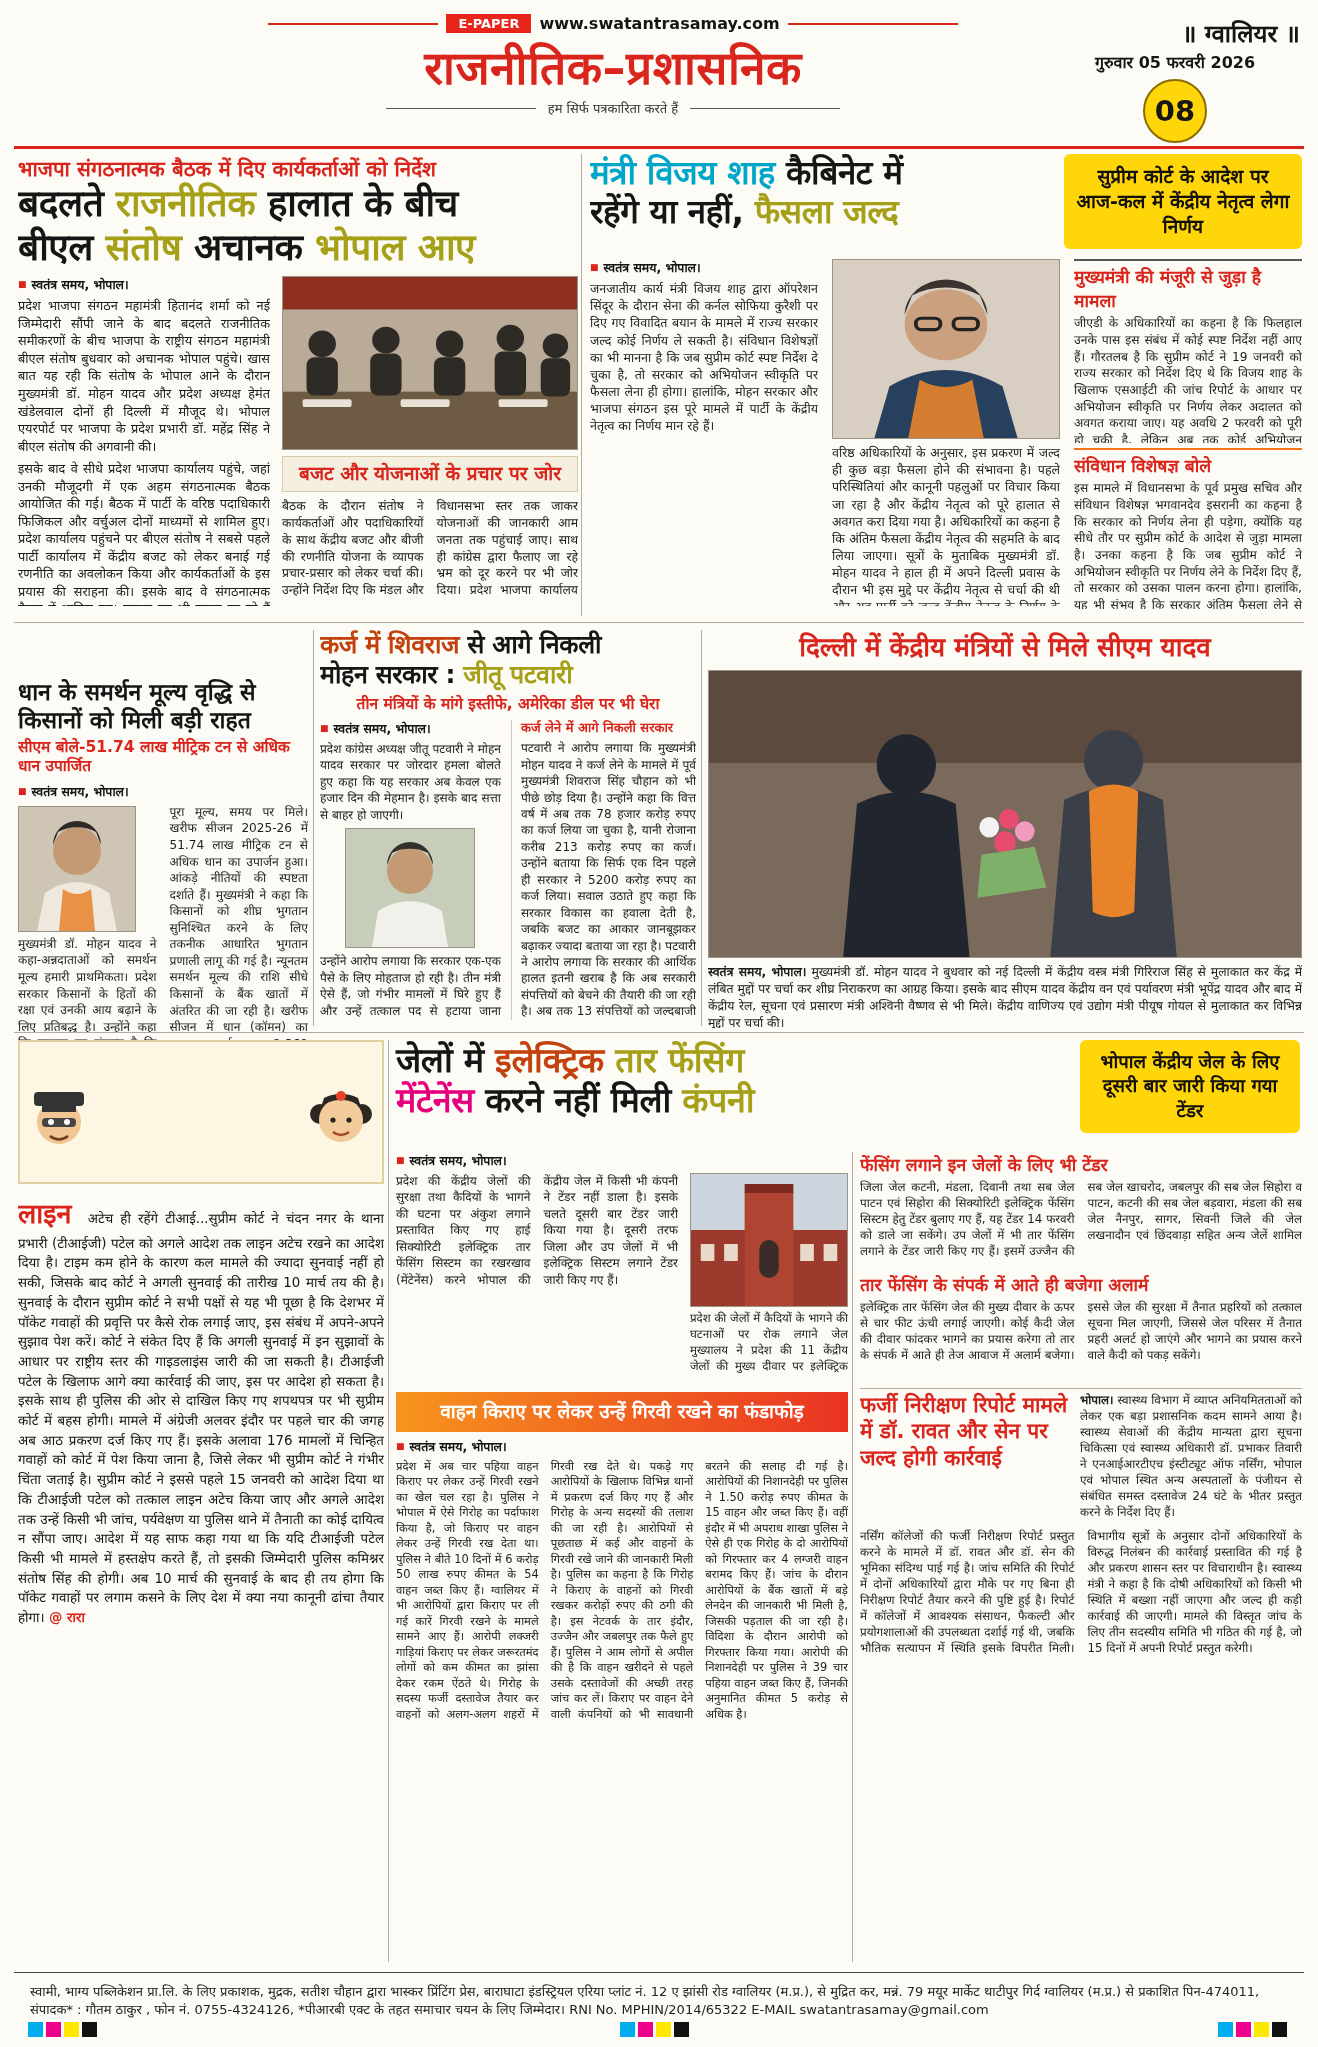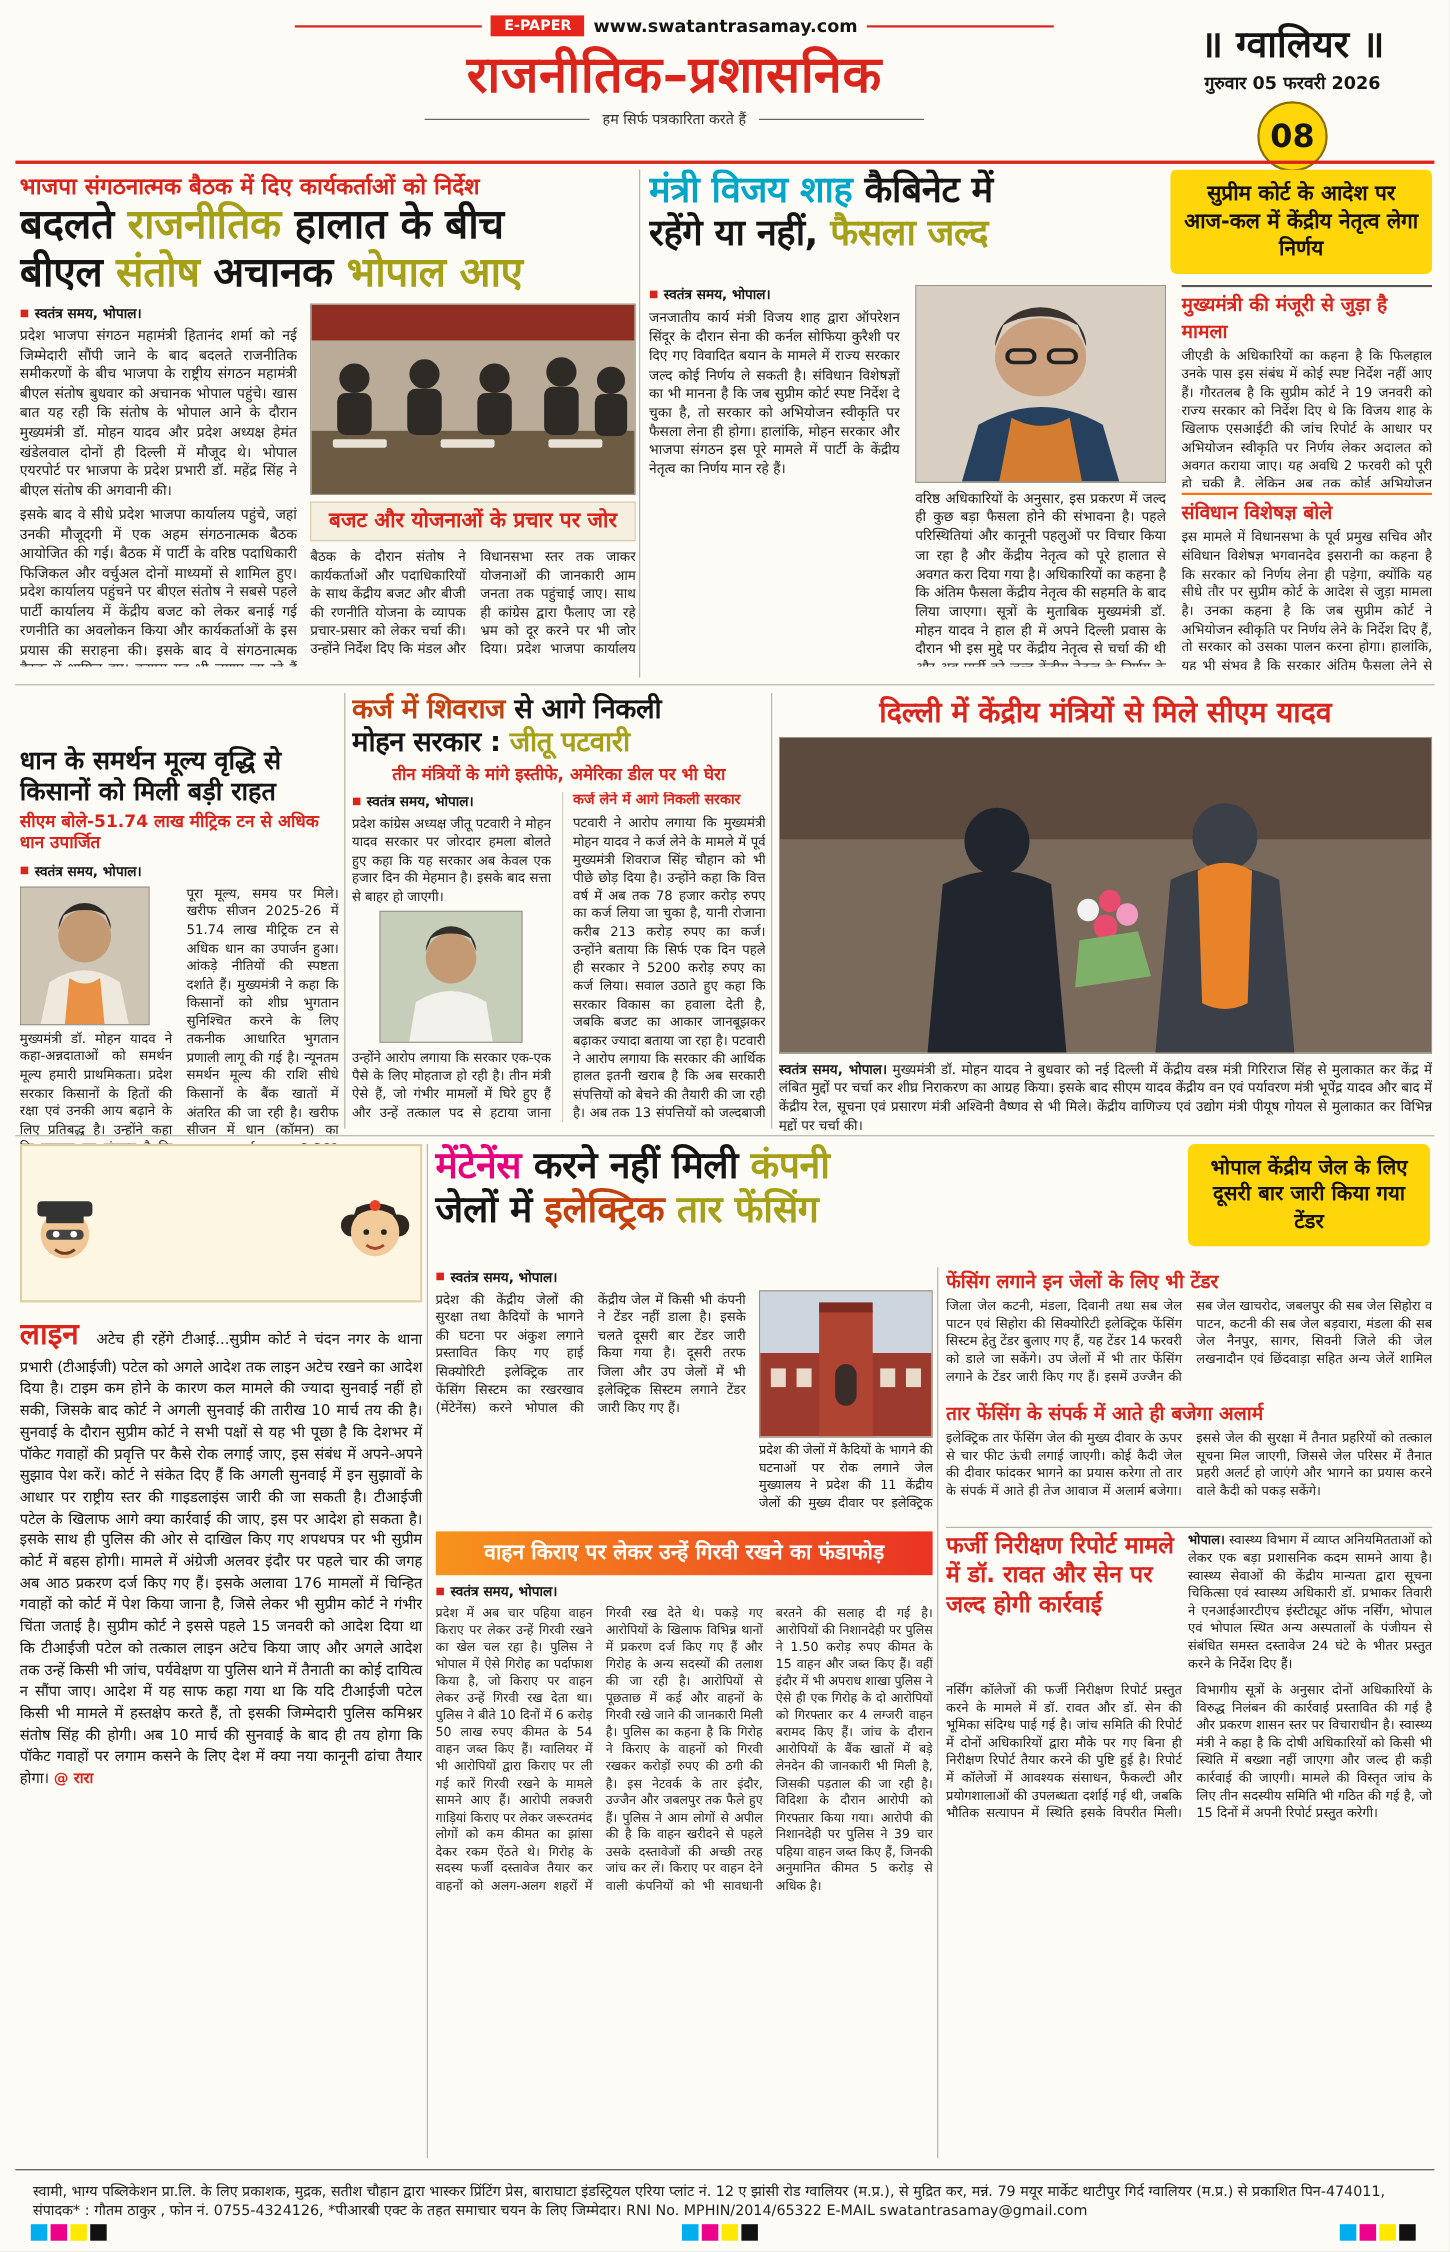--- a/index.html
+++ b/index.html
@@ -32,21 +32,21 @@
   .logo-bottom{display:inline-block;background:#ffd60a;padding:1px 18px;font-size:42px;
                font-weight:800;margin-top:4px;margin-left:48px;line-height:1.15;}
   .epr{display:flex;align-items:center;gap:8px;}
   .epr .rl{flex:1;height:2px;background:#d9251c;}
   .ep-badge{background:#e8251a;color:#fff;font-weight:bold;font-size:13px;padding:2px 12px;}
   .website{font-size:16px;font-weight:bold;}
   .section-title{font-size:46px;color:#d9251c;font-weight:800;letter-spacing:0.5px;margin-top:2px;}
   .tagrow{display:flex;align-items:center;justify-content:center;gap:12px;margin-top:2px;}
   .tagrow .gl{width:150px;height:1px;background:#555;}
   .tagline{font-size:13px;color:#333;}
-  .city{font-size:34px;font-weight:800;}
+  .city{font-size:24px;font-weight:800;text-align:right;}
   .pdate{font-size:16px;font-weight:600;margin-top:2px;}
   .pgcircle{width:60px;height:60px;border-radius:50%;background:#ffd60a;border:2px solid #8a6d00;
             display:flex;align-items:center;justify-content:center;font-size:29px;font-weight:800;
             margin:6px auto 0;}
   .kicker{font-size:20.5px;}
   .subbox{margin-top:6px;background:#f5efdf;border:1px solid #d8c9a8;color:#d9251c;
           font-weight:800;font-size:19px;text-align:center;padding:5px 4px;line-height:1.25;}
   .cartoon-box{height:140px;background:#fdf6e3;border:2px solid #e0cfa0;position:relative;}
   .ct1{font-size:62px;font-weight:800;color:#f3a11c;-webkit-text-stroke:2px #333;}
   .ct2{font-size:62px;font-weight:800;color:#e8432a;-webkit-text-stroke:2px #333;margin-left:18px;}
@@ -303,28 +303,28 @@
       <span class="leadword">लाइन</span>
       <span>अटेच ही रहेंगे टीआई...सुप्रीम कोर्ट ने चंदन नगर के थाना प्रभारी (टीआईजी) पटेल को अगले आदेश तक लाइन अटेच रखने का आदेश दिया है। टाइम कम होने के कारण कल मामले की ज्यादा सुनवाई नहीं हो सकी, जिसके बाद कोर्ट ने अगली सुनवाई की तारीख 10 मार्च तय की है। सुनवाई के दौरान सुप्रीम कोर्ट ने सभी पक्षों से यह भी पूछा है कि देशभर में पॉकेट गवाहों की प्रवृत्ति पर कैसे रोक लगाई जाए, इस संबंध में अपने-अपने सुझाव पेश करें। कोर्ट ने संकेत दिए हैं कि अगली सुनवाई में इन सुझावों के आधार पर राष्ट्रीय स्तर की गाइडलाइंस जारी की जा सकती है। टीआईजी पटेल के खिलाफ आगे क्या कार्रवाई की जाए, इस पर आदेश हो सकता है। इसके साथ ही पुलिस की ओर से दाखिल किए गए शपथपत्र पर भी सुप्रीम कोर्ट में बहस होगी। मामले में अंग्रेजी अलवर इंदौर पर पहले चार की जगह अब आठ प्रकरण दर्ज किए गए हैं। इसके अलावा 176 मामलों में चिन्हित गवाहों को कोर्ट में पेश किया जाना है, जिसे लेकर भी सुप्रीम कोर्ट ने गंभीर चिंता जताई है। सुप्रीम कोर्ट ने इससे पहले 15 जनवरी को आदेश दिया था कि टीआईजी पटेल को तत्काल लाइन अटेच किया जाए और अगले आदेश तक उन्हें किसी भी जांच, पर्यवेक्षण या पुलिस थाने में तैनाती का कोई दायित्व न सौंपा जाए। आदेश में यह साफ कहा गया था कि यदि टीआईजी पटेल किसी भी मामले में हस्तक्षेप करते हैं, तो इसकी जिम्मेदारी पुलिस कमिश्नर संतोष सिंह की होगी। अब 10 मार्च की सुनवाई के बाद ही तय होगा कि पॉकेट गवाहों पर लगाम कसने के लिए देश में क्या नया कानूनी ढांचा तैयार होगा।</span>
       <span class="sign">@ रारा</span>
     </div>
   </div>
 
   <div class="vline" style="left:388px;top:1040px;height:922px;"></div>
 
   <div class="abs" style="left:396px;top:1040px;width:676px;height:104px;">
     <div class="hl-line" style="font-size:34px;">
+      <span>जेलों में</span>
+      <span class="teal">इलेक्ट्रिक</span>
+      <span class="olive">तार फेंसिंग</span>
+    </div>
+    <div class="hl-line" style="font-size:34px;">
       <span class="magenta">मेंटेनेंस</span>
       <span>करने नहीं मिली</span>
       <span class="olive">कंपनी</span>
-    </div>
-    <div class="hl-line" style="font-size:34px;">
-      <span>जेलों में</span>
-      <span class="teal">इलेक्ट्रिक</span>
-      <span class="olive">तार फेंसिंग</span>
     </div>
   </div>
   <div class="abs ybox" style="left:1080px;top:1040px;width:200px;font-size:18.5px;">भोपाल केंद्रीय जेल के लिए दूसरी बार जारी किया गया टेंडर</div>
 
   <div class="abs ovh" style="left:396px;top:1152px;width:452px;height:232px;">
     <div class="byline">
       <span class="sq">■</span><span>स्वतंत्र समय, भोपाल।</span>
     </div>
     <div style="display:flex;">
       <div class="bt cols2 ovh" style="width:282px;height:200px;font-size:12px;">प्रदेश की केंद्रीय जेलों की सुरक्षा तथा कैदियों के भागने की घटना पर अंकुश लगाने प्रस्तावित किए गए हाई सिक्योरिटी इलेक्ट्रिक तार फेंसिंग सिस्टम का रखरखाव (मेंटेनेंस) करने भोपाल की केंद्रीय जेल में किसी भी कंपनी ने टेंडर नहीं डाला है। इसके चलते दूसरी बार टेंडर जारी किया गया है। दूसरी तरफ जिला और उप जेलों में भी इलेक्ट्रिक सिस्टम लगाने टेंडर जारी किए गए हैं।</div>

